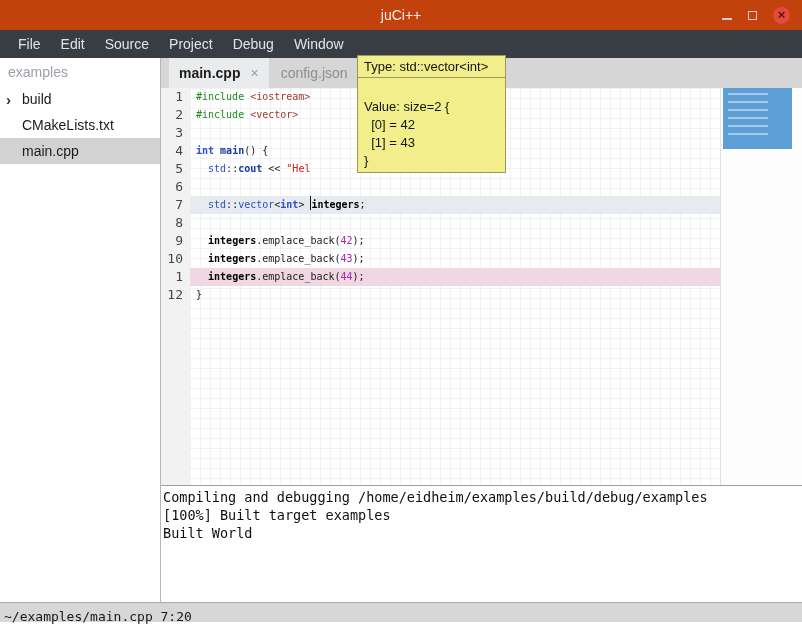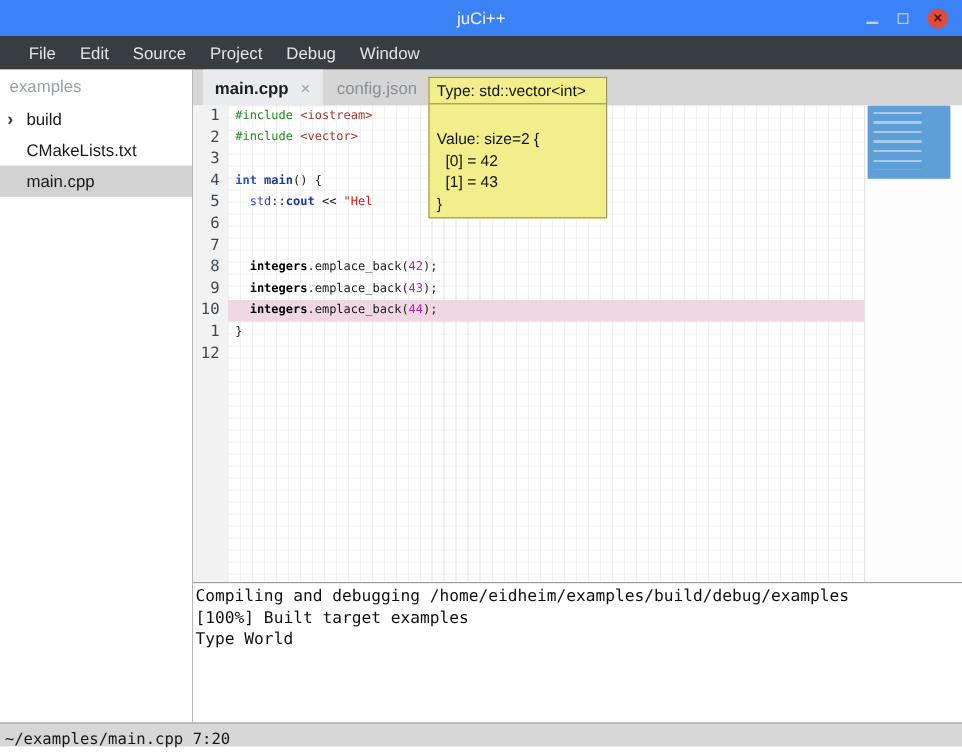--- a/index.html
+++ b/index.html
@@ -1,29 +1,29 @@
 <!DOCTYPE html>
 <html><head>
 <meta charset="utf-8">
 <style>
   * { margin:0; padding:0; box-sizing:border-box; }
   body { background:#888; font-family:"Liberation Sans","DejaVu Sans",sans-serif; }
 
   .window { width:802px; height:630px; position:relative; background:#fff; overflow:hidden; }
 
   
-  .titlebar { height:30px; background:#3b82f6; position:relative; display:flex; align-items:center; justify-content:center; }
+  .titlebar { height:30px; background:#c2410c; position:relative; display:flex; align-items:center; justify-content:center; }
   .title { color:#f0f1f3; font-size:14px; }
   .controls { position:absolute; right:12px; top:0; height:30px; display:flex; align-items:center; gap:16px; }
   .ctrl-min { width:10px; height:2px; background:#c9ccd1; margin-top:8px; }
   .ctrl-restore { width:9px; height:9px; border:1px solid #c9ccd1; }
   .ctrl-close { width:17px; height:17px; border-radius:50%; background:#e14b3b; color:#5c120b; font-size:13px; line-height:16px; text-align:center; font-weight:bold; }
 
   
-  .menubar { height:28px; background:#383c43; display:flex; align-items:center; padding-left:14px; }
+  .menubar { height:28px; background:#383c43; display:flex; align-items:center; padding-left:8px; }
   .menu-item { color:#e2e4e7; font-size:14px; padding:0 10px; line-height:28px; cursor:default; }
 
   
   .body { display:flex; height:544px; }
 
   .sidebar { width:161px; border-right:1px solid #b6b6b6; background:#fff; flex:none; }
   .sidebar-header { color:#9aa0a6; font-size:14px; padding:6px 8px; height:28px; }
   .tree-item { height:26px; display:flex; align-items:center; font-size:14px; color:#1a1a1a; padding-left:6px; }
   .tree-item.selected { background:#d2d2d2; }
   .expander { width:16px; font-size:15px; color:#333; font-weight:bold; text-align:left; }
@@ -71,21 +71,21 @@
   
   .output { height:117px; border-top:1px solid #9aa0a6; font-family:"DejaVu Sans Mono",monospace; font-size:13.5px; color:#101010; padding:2px 2px; background:#fff; overflow:hidden; }
   .out-line { line-height:18px; white-space:pre; }
 
   
   .statusbar { height:20px; background:#d7d7d7; border-top:1px solid #a8a8a8; position:relative; font-family:"DejaVu Sans Mono",monospace; font-size:13px; color:#15181b; }
   .status-left { position:absolute; left:4px; line-height:27px; }
   .status-center { position:absolute; left:264px; line-height:27px; }
 
   
-  .tooltip { position:absolute; left:357px; top:64px; z-index:30; font-size:13px; color:#141414; }
+  .tooltip { position:absolute; left:357px; top:55px; z-index:30; font-size:13px; color:#141414; }
   .tt-box { background:#f1ee8b; border:1px solid #9c9a56; padding:2px 6px; width:149px; }
   .tt-type { line-height:17px; white-space:pre; }
   .tt-value { margin-top:-1px; }
   .tt-line { line-height:18px; white-space:pre; }
 </style>
 </head>
 <body>
 
 <div class="window">
 
@@ -154,35 +154,36 @@
             <div class="ln">1</div>
             <div class="ln">12</div>
           </div>
         <div class="code-area">
             <div class="row"><span class="tok-pre">#include </span><span class="tok-inc">&lt;iostream&gt;</span></div>
             <div class="row"><span class="tok-pre">#include </span><span class="tok-inc">&lt;vector&gt;</span></div>
             <div class="row">&nbsp;</div>
             <div class="row"><span class="tok-kw">int</span><span class="tok-plain"> </span><span class="tok-fn">main</span><span class="tok-plain">() {</span></div>
             <div class="row"><span class="tok-plain">  </span><span class="tok-ns">std</span><span class="tok-plain">::</span><span class="tok-fn">cout</span><span class="tok-plain"> &lt;&lt; </span><span class="tok-str">"Hel</span></div>
             <div class="row">&nbsp;</div>
+            <div class="row current"><span class="tok-plain">  </span><span class="tok-ns">std</span><span class="tok-plain">::</span><span class="tok-type">vector</span><span class="tok-plain">&lt;</span><span class="tok-kw">int</span><span class="tok-plain">&gt; </span><span class="caret"></span><span class="tok-var">integers</span><span class="tok-plain">;</span></div>
             <div class="row">&nbsp;</div>
             <div class="row"><span class="tok-plain">  </span><span class="tok-var">integers</span><span class="tok-plain">.emplace_back(</span><span class="tok-num">42</span><span class="tok-plain">);</span></div>
             <div class="row"><span class="tok-plain">  </span><span class="tok-var">integers</span><span class="tok-plain">.emplace_back(</span><span class="tok-num">43</span><span class="tok-plain">);</span></div>
             <div class="row stopped"><span class="tok-plain">  </span><span class="tok-var">integers</span><span class="tok-plain">.emplace_back(</span><span class="tok-num">44</span><span class="tok-plain">);</span></div>
             <div class="row"><span class="tok-plain">}</span></div>
           </div>
         <div class="map">
           <div class="viewport"></div>
         </div>
       </div>
 
       <div class="output">
           <div class="out-line">Compiling and debugging /home/eidheim/examples/build/debug/examples</div>
           <div class="out-line">[100%] Built target examples</div>
-          <div class="out-line">Type World</div>
+          <div class="out-line">Built World</div>
         </div>
     </div>
 
   </div>
 
   <div class="statusbar">
     <span class="status-left">~/examples/main.cpp 7:20</span>
   </div>
 
   <div class="tooltip">

